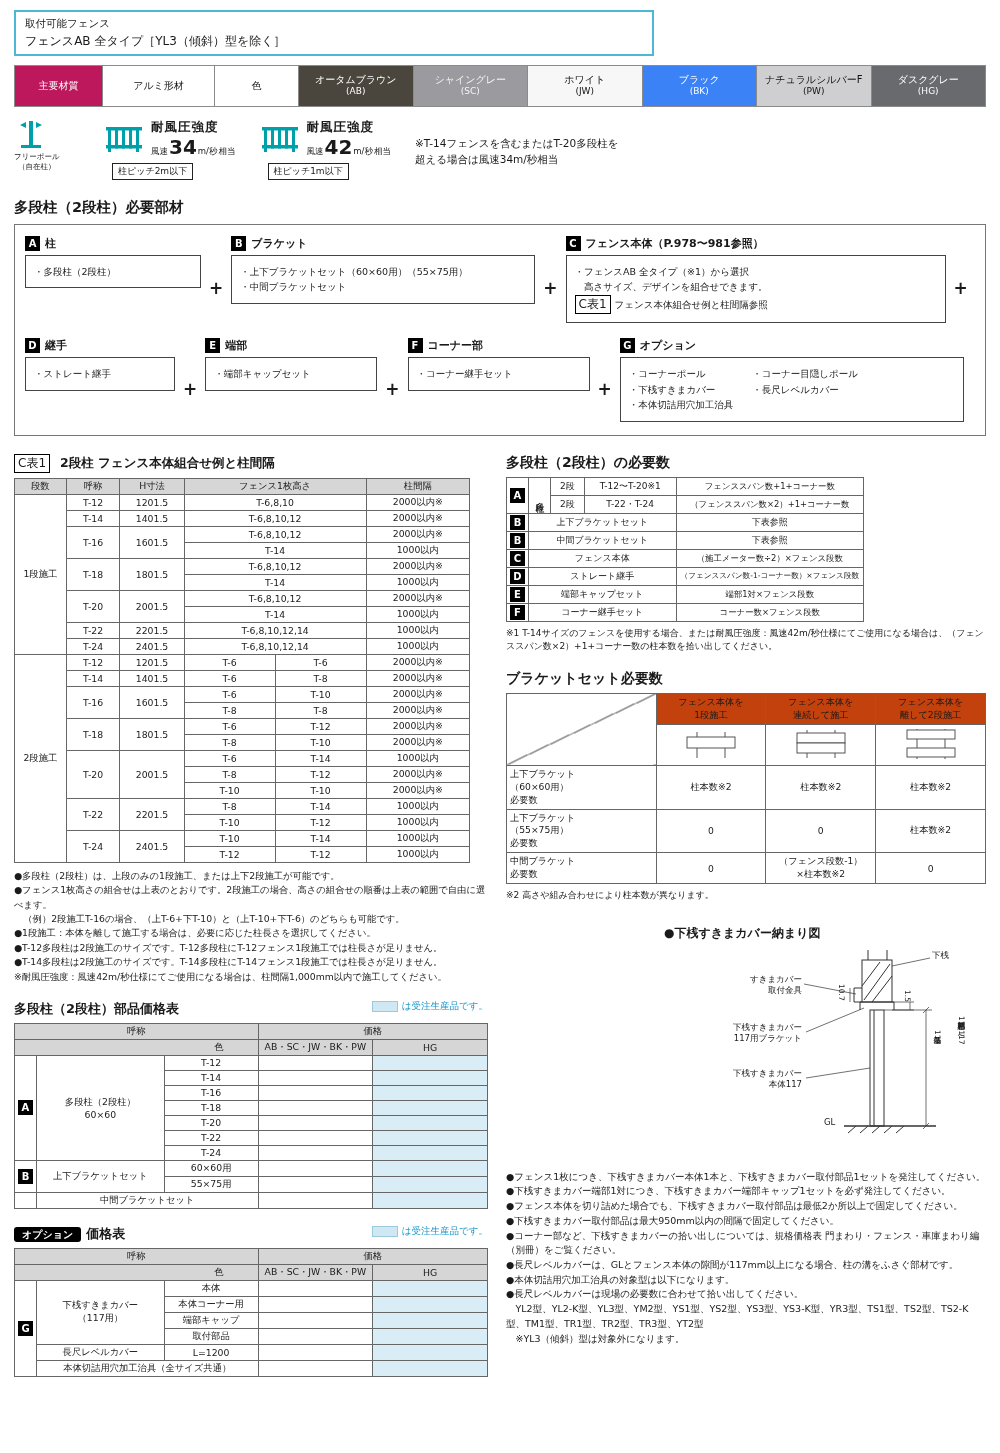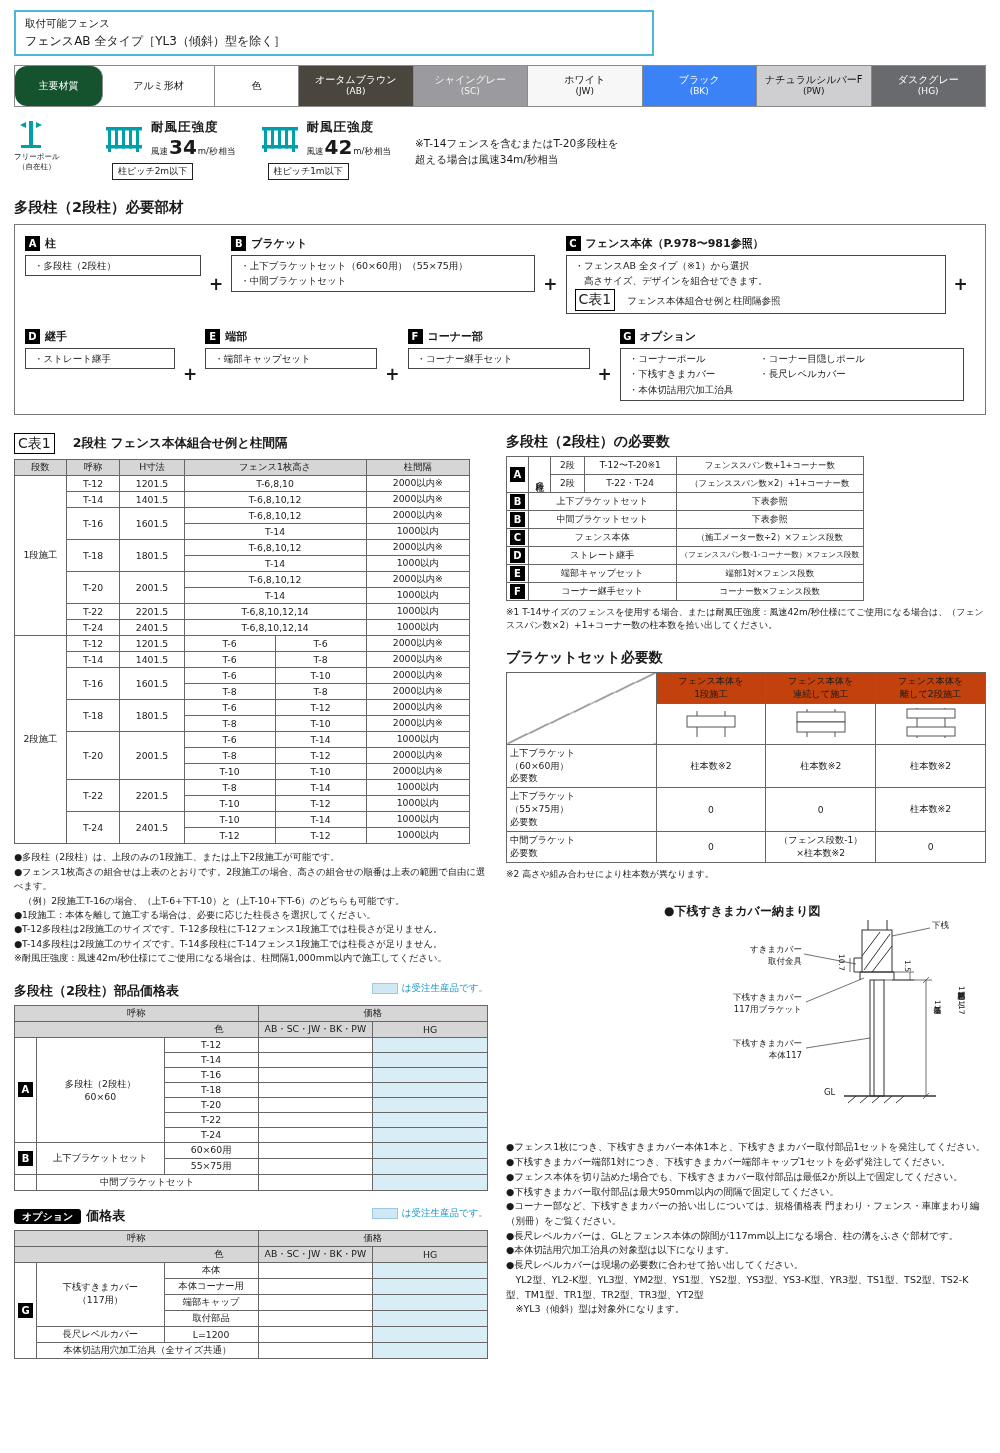--- a/index.html
+++ b/index.html
@@ -34,25 +34,25 @@
   .wind-note{font-size:10.5px;line-height:1.55;margin-top:16px}
 
   .sec-title{font-size:14.5px;font-weight:bold;margin-top:18px}
 
   .parts-box{border:1px solid #777;margin-top:7px;padding:11px 10px 13px}
   .parts-row{display:flex;align-items:flex-start;gap:6px}
   .parts-row + .parts-row{margin-top:15px}
   .part{display:flex;flex-direction:column}
   .part-head{display:flex;align-items:center;gap:5px;margin-bottom:4px}
   .part-name{font-weight:bold;font-size:11px}
-  .part-body{border:1px solid #444;padding:2px 8px;font-size:9.5px;line-height:1.65;background:#fff}
+  .part-body{border:1px solid #444;padding:8px 8px;font-size:9.5px;line-height:1.65;background:#fff}
   .plus{align-self:center;font-size:17px;font-weight:bold;padding:0 2px;margin-top:18px}
   .keybox{display:inline-flex;flex:0 0 auto;width:15px;height:15px;background:#000;color:#fff;align-items:center;justify-content:center;font-size:10px;font-weight:bold}
-  .tagbox{display:inline-block;border:1px solid #000;font-size:14px;padding:0 3px;margin-right:12px;background:#fff;line-height:1.4}
-  .g-cols{display:flex;gap:26px}
+  .tagbox{display:inline-block;border:1px solid #000;font-size:12px;padding:0 3px;margin-right:4px;background:#fff;line-height:1.4}
+  .g-cols{display:flex;gap:19px}
 
   .cols{display:grid;grid-template-columns:478px 480px;gap:14px;margin-top:18px}
 
   .c1-head{display:flex;align-items:center;gap:6px;margin-bottom:5px}
   .c1-title{font-weight:bold;font-size:12.5px}
   table.tbl{border-collapse:collapse}
   .tbl td,.tbl th{border:1px solid #666;text-align:center;vertical-align:middle;font-weight:normal;padding:1px 2px}
   .c1-table{width:456px;font-size:9.3px}
   .c1-table th{background:#d6d6d6;height:16px}
   .c1-table td{height:13.5px}
@@ -83,41 +83,41 @@
 
   .bk-title{margin-top:16px}
   .bracket-table{width:480px;font-size:9.2px;margin-top:5px}
   .bracket-table th{background:#c2410c}
   .bracket-table td,.bracket-table th{padding:2px 3px}
   .diag-cell{background:linear-gradient(to bottom right,transparent 49.5%,#777 49.5%,#777 50.5%,transparent 50.5%)}
   .bk-label{text-align:left !important;line-height:1.4}
   .pre{white-space:pre-line}
 
   .nzm-wrap{width:282px;margin-left:auto;margin-top:22px}
-  .nzm-title{font-weight:bold;font-size:12px;margin-left:-40px}
+  .nzm-title{font-weight:bold;font-size:12px;margin-bottom:8px;margin-left:-40px}
   .nzm{position:relative;width:282px;height:208px;font-size:8.5px}
   .nzm svg{position:absolute;left:0;top:0}
   .nzm .lb{position:absolute;line-height:1.3}
   .lb.r{left:8px;width:90px;text-align:right}
   .vtext{writing-mode:vertical-rl;font-size:7.5px}
 
   .bullets{margin-top:12px;font-size:9.5px;line-height:1.55}
 </style>
 </head>
 <body>
 
 <div class="page">
 
   <div class="hdr-box">
     <div class="hdr-line1">取付可能フェンス</div>
     <div class="hdr-line2">フェンスAB 全タイプ［YL3（傾斜）型を除く］</div>
   </div>
 
   <div class="mat-bar">
-    <div class="mcell" style="background-color: #14532d; color: rgb(255, 255, 255); border-radius: 12px;">
+    <div class="mcell" style="background-color: #be185d; color: rgb(255, 255, 255);">
         <span class="mlabel">主要材質</span>
       </div>
     <div class="mcell" style="background-color: rgb(255, 255, 255); color: rgb(17, 17, 17);">
         <span class="mlabel">アルミ形材</span>
       </div>
     <div class="mcell" style="background-color: rgb(255, 255, 255); color: rgb(17, 17, 17);">
         <span class="mlabel">色</span>
       </div>
     <div class="mcell" style="background-color: rgb(74, 70, 61); color: rgb(255, 255, 255);">
         <span class="mlabel">オータムブラウン</span>

